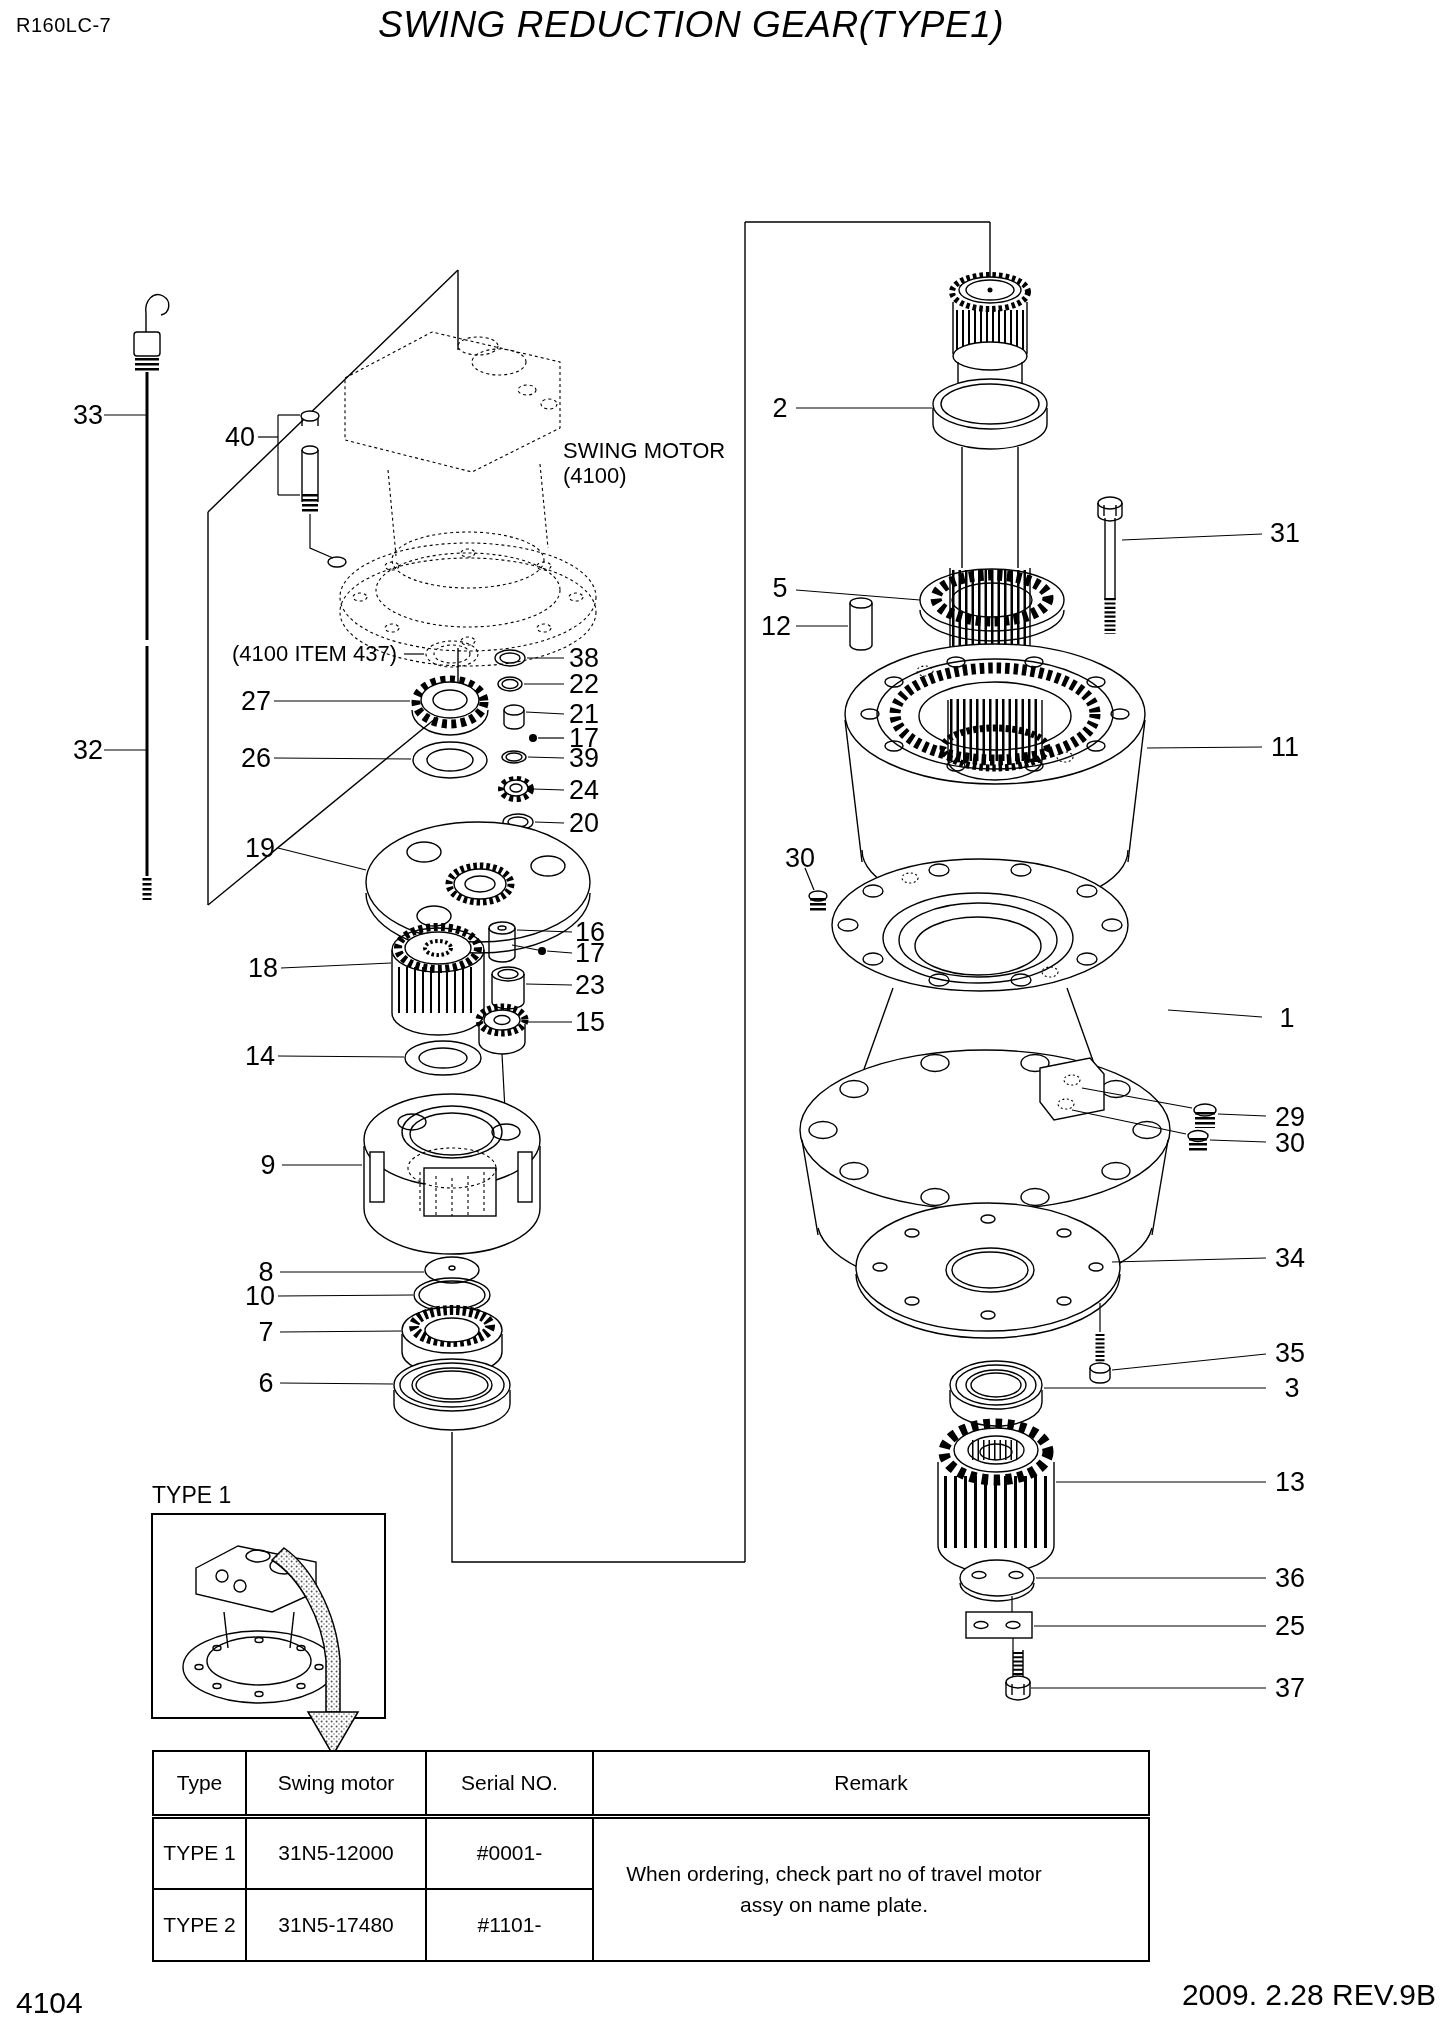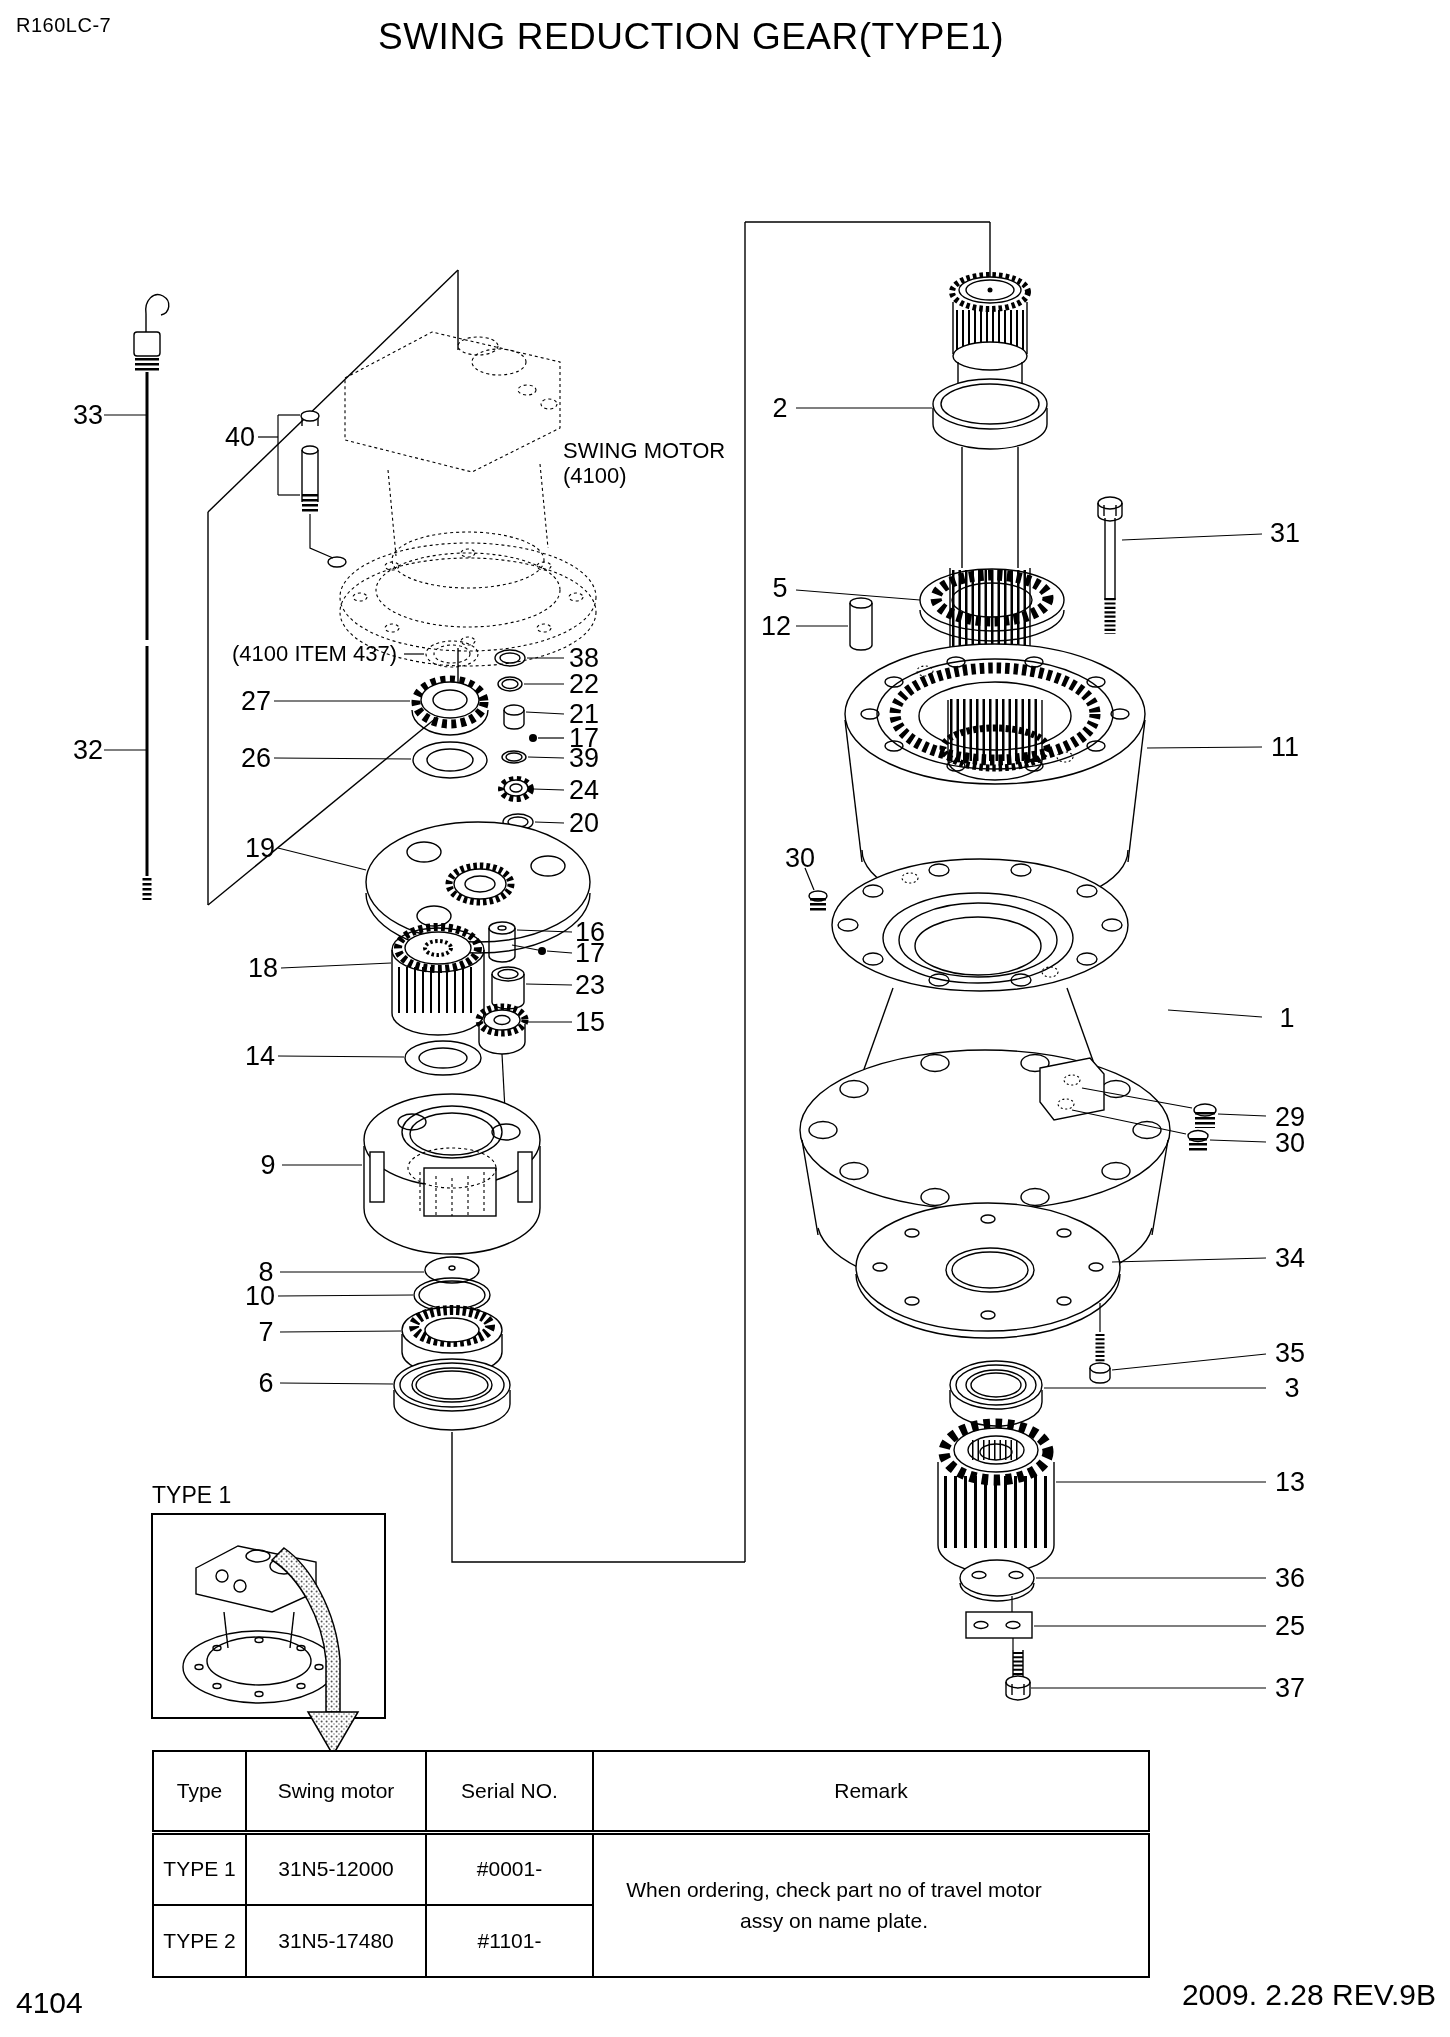--- a/index.html
+++ b/index.html
@@ -1,36 +1,36 @@
 <!DOCTYPE html>
 <html><head>
 <meta charset="utf-8">
 <style>
   html,body{margin:0;padding:0;}
   body{
     width:1450px;height:2037px;position:relative;background:#ffffff;color:#000;
     font-family:"Liberation Sans", sans-serif;overflow:hidden;
   }
   .hdr-model{position:absolute;left:16px;top:14px;font-size:20px;letter-spacing:0.5px;}
-  .hdr-title{position:absolute;left:378px;top:16px;font-size:37px;letter-spacing:0.5px;}
+  .hdr-title{position:absolute;left:378px;top:4px;font-size:37px;letter-spacing:0.5px;font-style:italic;}
   #diagram-svg{position:absolute;left:0;top:0;}
   #diagram-svg .s{stroke:#000;fill:none;stroke-width:1.4px;}
   #diagram-svg .sf{stroke:#000;fill:#fff;stroke-width:1.4px;}
   #diagram-svg .s2{stroke:#000;fill:none;stroke-width:3px;}
   #diagram-svg .d{stroke:#000;fill:none;stroke-width:1.1px;stroke-dasharray:3 3;}
   #diagram-svg .df{stroke:#000;fill:none;stroke-width:1.1px;stroke-dasharray:2 2.5;}
   #diagram-svg .leader{stroke:#000;fill:none;stroke-width:1.2px;}
   #diagram-svg text.callout{font-size:27px;fill:#000;text-anchor:middle;dominant-baseline:central;font-family:"Liberation Sans",sans-serif;}
   #diagram-svg text.slabel{font-size:22px;fill:#000;font-family:"Liberation Sans",sans-serif;}
   .type1-label{position:absolute;left:152px;top:1482px;font-size:23px;}
   table.parts{
     position:absolute;left:152px;top:1750px;width:996px;border-collapse:collapse;
     table-layout:fixed;font-size:21px;background:#fff;
   }
-  table.parts th, table.parts td{border:2px solid #000;text-align:center;padding:8px;font-weight:normal;}
+  table.parts th, table.parts td{border:2px solid #000;text-align:center;padding:0;font-weight:normal;}
   table.parts th{height:62px;border-bottom:5px double #000;}
   #tbody tr{height:72px;}
   table.parts td.remark{text-align:center;padding-left:14px;}
   .remark-inner{max-width:452px;line-height:1.5;}
   .ftr-page{position:absolute;left:16px;top:1978px;font-size:30px;margin-top:8px;}
   .ftr-rev{position:absolute;right:14px;top:1978px;font-size:30px;}
 </style>
 </head>
 <body>
 

